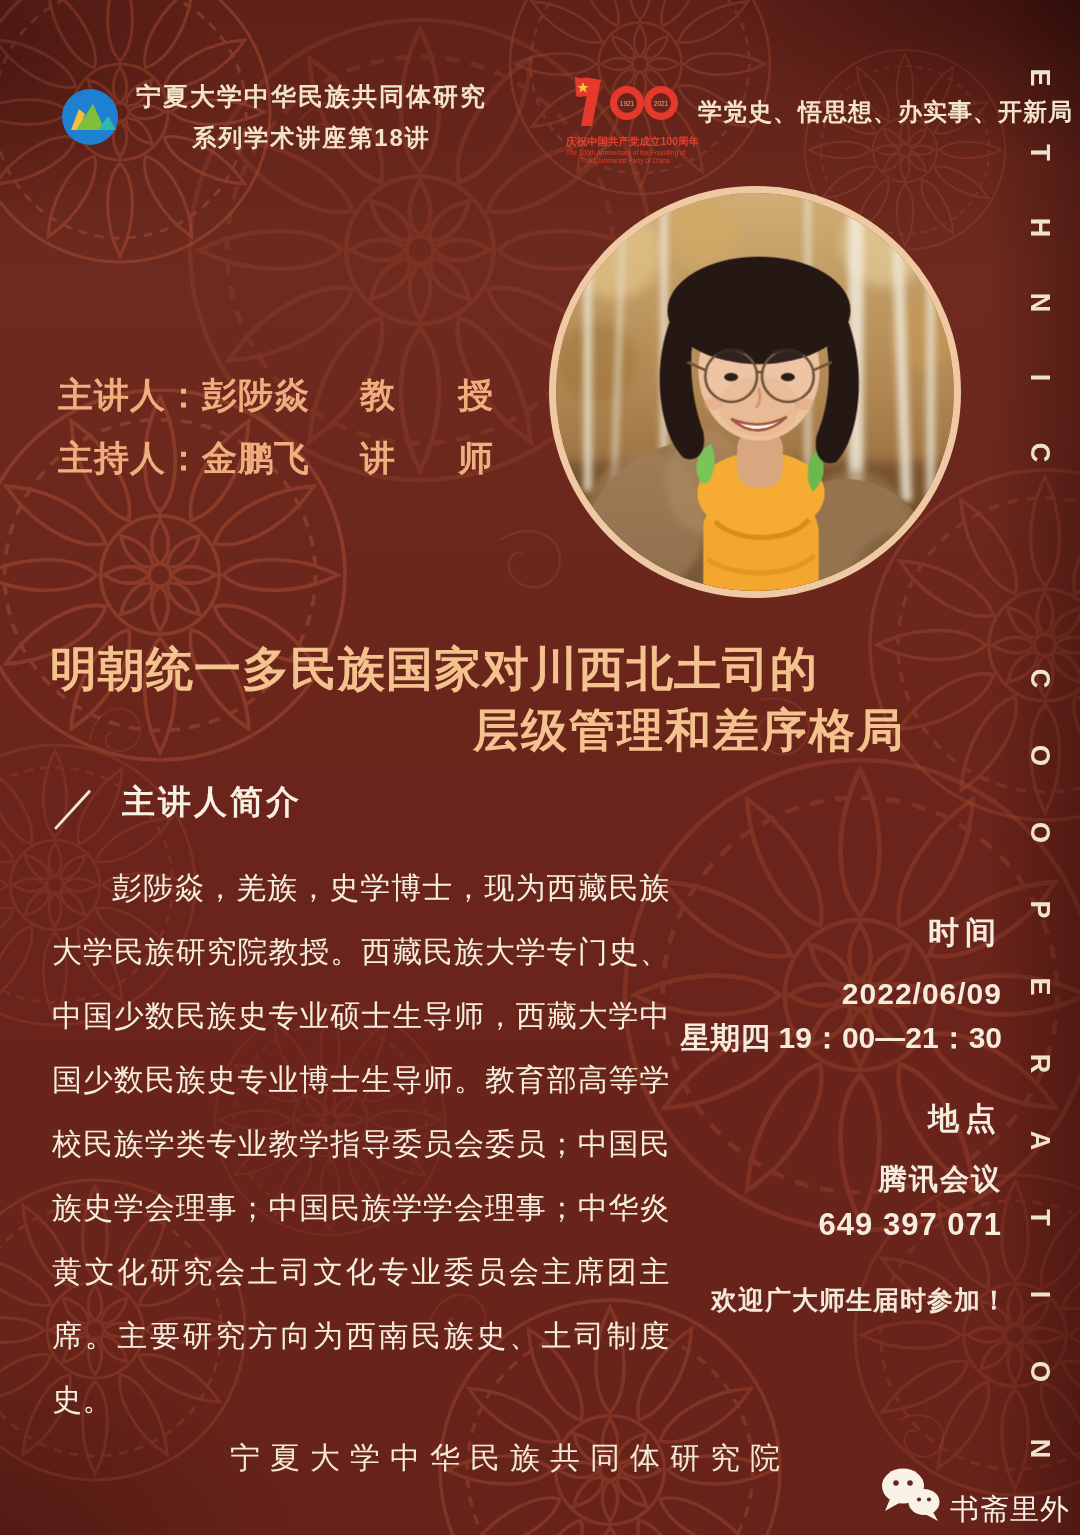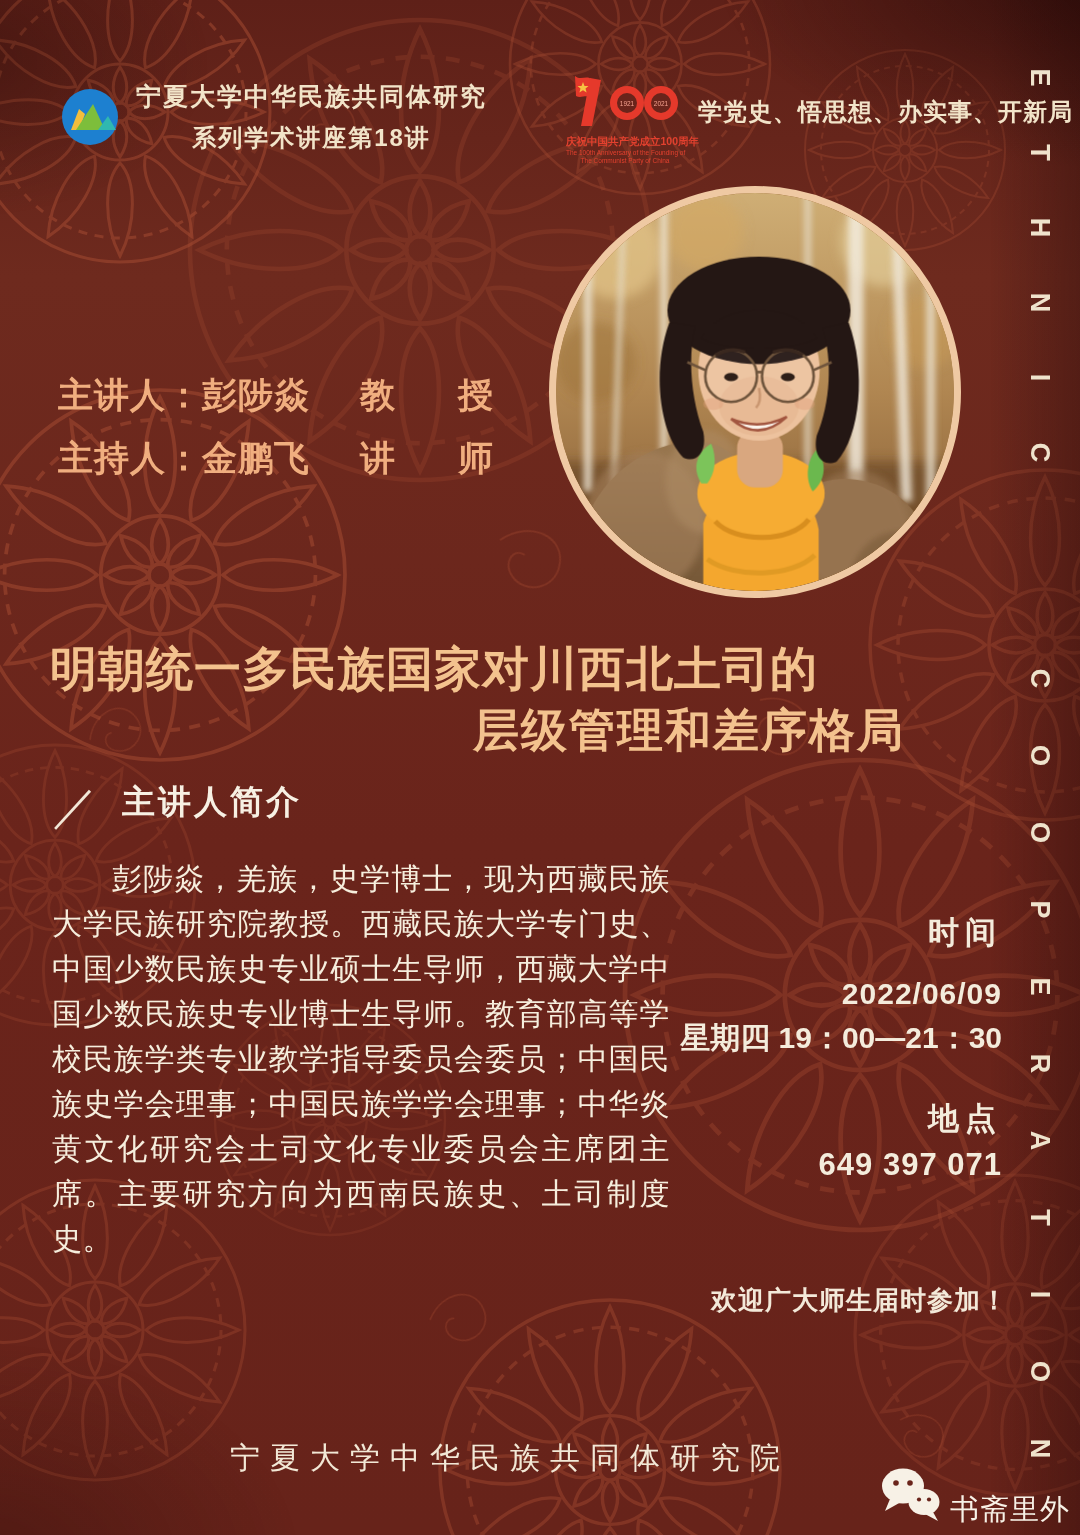--- a/index.html
+++ b/index.html
@@ -59,21 +59,21 @@
   .title-line{font-family:"Liberation Serif", serif;font-weight:bold;color:#f3c28e;white-space:nowrap;}
   .title-1{left:50px;top:638px;font-size:47px;letter-spacing:1px;}
   .title-2{right:175px;top:700px;font-size:46px;letter-spacing:2px;}
 
   
   .bio-head{left:52px;top:780px;display:flex;align-items:flex-end;color:#f7f0e3;}
   .bio-slash{font-size:46px;line-height:1;font-weight:normal;color:#f2e8d8;}
   .bio-title{font-size:33px;font-weight:bold;letter-spacing:3px;margin-left:24px;padding-bottom:4px;}
   .bio-text{
     left:52px;top:856px;width:618px;margin:0;
-    color:#f6eedd;font-size:30px;line-height:45px;letter-spacing:.5px;
+    color:#f6eedd;font-size:30px;line-height:64px;letter-spacing:.5px;
     text-align:justify;text-indent:2em;
   }
 
   
   .schedule{right:78px;top:912px;text-align:right;color:#f4ecdc;white-space:nowrap;}
   .sch-label{font-size:31px;font-weight:bold;letter-spacing:6px;}
   .sch-date{font-size:30px;font-weight:bold;margin-top:23px;letter-spacing:1px;}
   .sch-range{font-size:30px;font-weight:bold;margin-top:7px;}
   .sch-venue-label{margin-top:39px;}
   .sch-venue{font-size:29px;font-weight:bold;margin-top:20px;letter-spacing:2px;}
@@ -308,20 +308,21 @@
     <span class="bio-slash">／</span>
     <span class="bio-title">主讲人简介</span>
   </div>
   <p class="layer bio-text">彭陟焱，羌族，史学博士，现为西藏民族大学民族研究院教授。西藏民族大学专门史、中国少数民族史专业硕士生导师，西藏大学中国少数民族史专业博士生导师。教育部高等学校民族学类专业教学指导委员会委员；中国民族史学会理事；中国民族学学会理事；中华炎黄文化研究会土司文化专业委员会主席团主席。主要研究方向为西南民族史、土司制度史。</p>
 
   <div class="layer schedule">
     <div class="sch-label">时间</div>
     <div class="sch-date">2022/06/09</div>
     <div class="sch-range">星期四 19：00—21：30</div>
     <div class="sch-label sch-venue-label">地点</div>
+    <div class="sch-venue">腾讯会议</div>
     <div class="sch-id">649 397 071</div>
   </div>
   <div class="layer welcome">欢迎广大师生届时参加！</div>
 
   <div class="layer organizer">宁夏大学中华民族共同体研究院</div>
   <div class="layer wechat">
     <svg width="62" height="56" viewBox="0 0 62 56">
       <ellipse cx="23" cy="20" rx="21" ry="17.5" fill="#f7f1e6"></ellipse>
       <polygon points="10,33 5,45 21,36" fill="#f7f1e6"></polygon>
       <circle cx="16" cy="17" r="2.8" fill="#6a241b"></circle>

